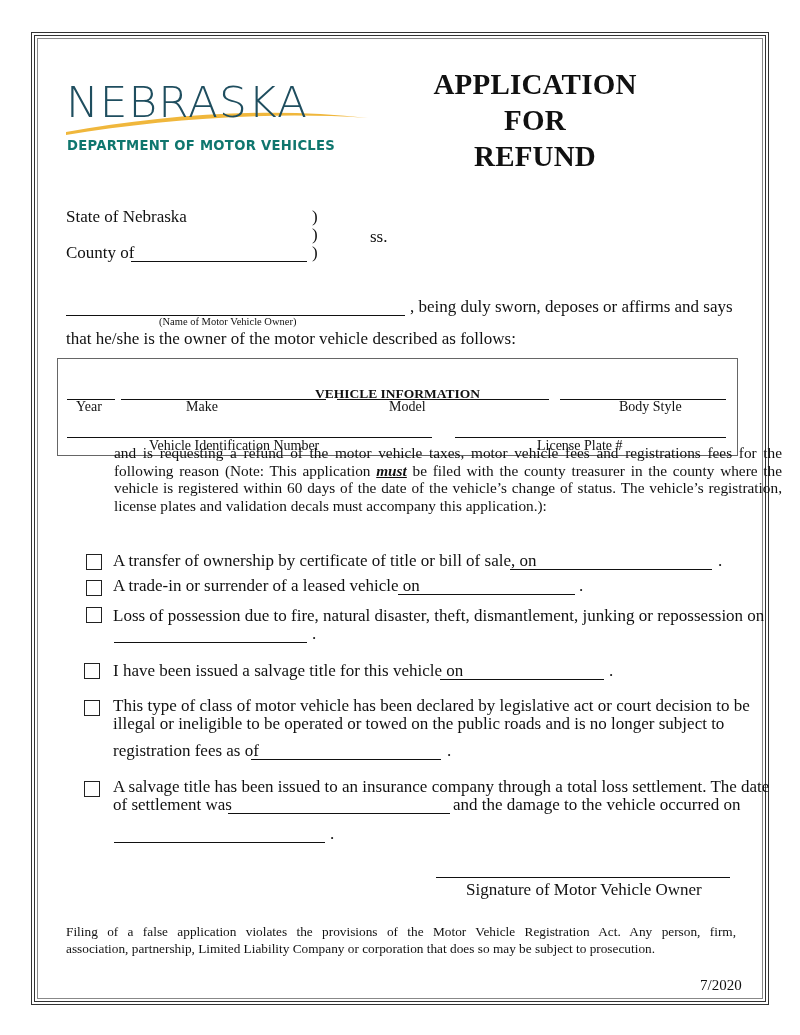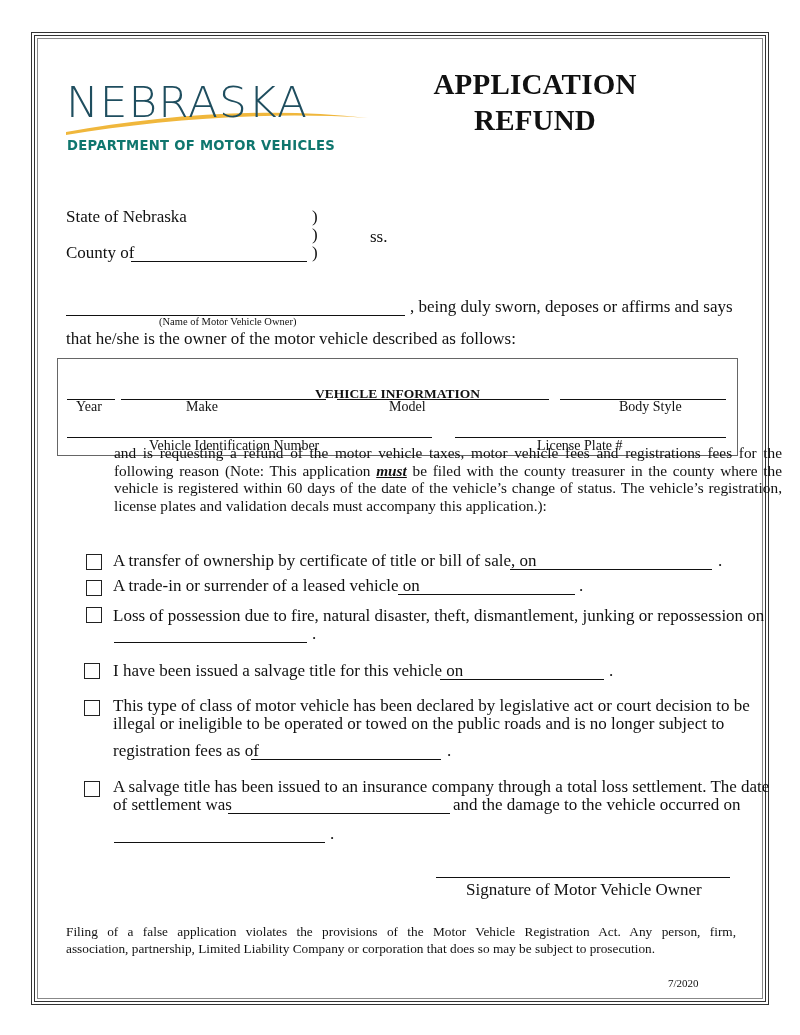--- a/index.html
+++ b/index.html
@@ -63,20 +63,21 @@
 <div class="abs logo">
   <svg class="logo-swoosh" width="305" height="40" viewBox="0 0 305 40">
     <path d="M0 34 C 90 18, 200 8, 302 20 C 200 13, 90 22, 0 37 Z" fill="#f0b73c"></path>
   </svg>
   <div class="logo-word">NEBRASKA</div>
   <div class="logo-sub">DEPARTMENT OF MOTOR VEHICLES</div>
 </div>
 
 <div class="abs title">
   <div>APPLICATION</div>
+  <div>FOR</div>
   <div>REFUND</div>
 </div>
 
 <div class="abs txt" style="left:66px; top:208px;">State of Nebraska</div>
 <div class="abs txt" style="left:312px; top:208px;">)</div>
 <div class="abs txt" style="left:312px; top:226px;">)</div>
 <div class="abs txt" style="left:370px; top:228px;">ss.</div>
 <div class="abs txt" style="left:66px; top:244px;">County of</div>
 <div class="abs txt" style="left:131px; top:244px; width:176px; height:18px; border-bottom:1.4px solid #111;"></div>
 <div class="abs txt" style="left:312px; top:244px;">)</div>
@@ -148,13 +149,13 @@
 <div class="abs txt" style="left:330px; top:825px;">.</div>
 
 <div class="abs" style="left:436px; top:860px; width:294px; height:18px; border-bottom:1.4px solid #111;"></div>
 <div class="abs txt" style="left:466px; top:881px;">Signature of Motor Vehicle Owner</div>
 
 <div class="abs" style="left:66px; top:923px; width:670px; font-size:13.3px; line-height:17px;">
   <div style="text-align:justify; text-align-last:justify;">Filing of a false application violates the provisions of the Motor Vehicle Registration Act.  Any person, firm,</div>
   <div style="white-space:nowrap;">association, partnership, Limited Liability Company or corporation that does so may be subject to prosecution.</div>
 </div>
 
-<div class="abs" style="left:668px; top:977px; font-size:11px;">7/2020</div>
+<div class="abs" style="left:700px; top:977px; font-size:15px;">7/2020</div>
 
 </body></html>

